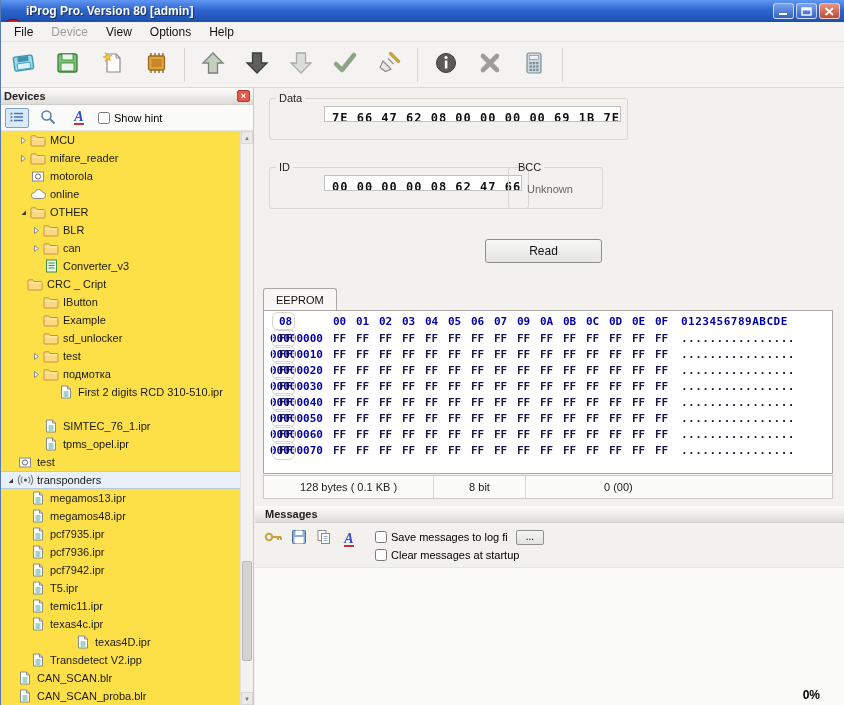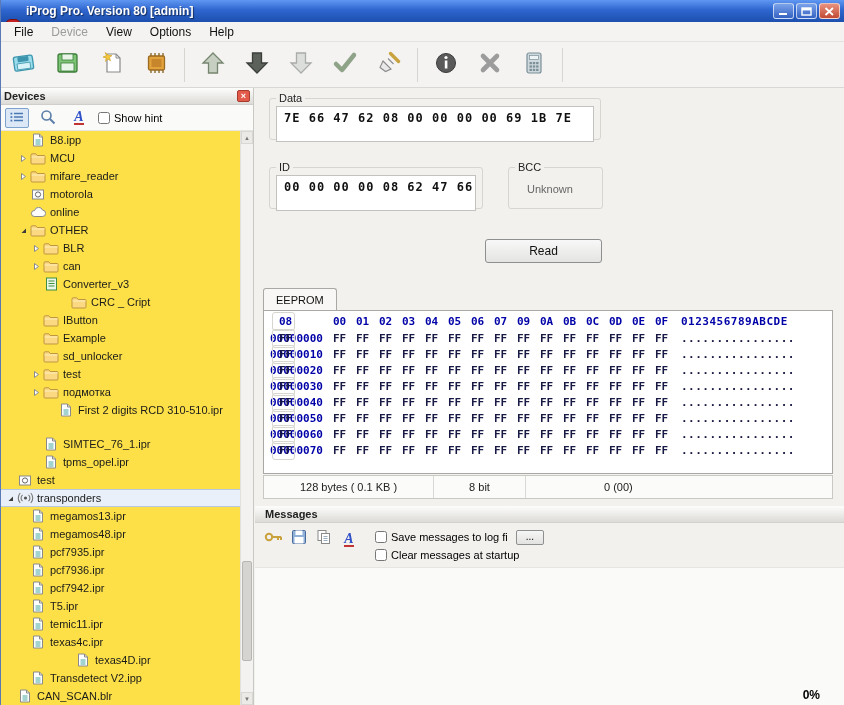--- a/index.html
+++ b/index.html
@@ -65,23 +65,23 @@
   .sb-arrow { height: 13px; display: flex; align-items: center; justify-content: center;
     font-size: 6px; color: #777; background: #eceae7; border: 1px solid #d8d7d3; }
   .sb-arrow.down { position: absolute; bottom: 0; left: 0; right: 0; }
   .sb-thumb { position: absolute; left: 1px; right: 1px; top: 430px; height: 100px;
     background: #d6d4d0; border: 1px solid #b8b6b2; border-radius: 2px; }
 
   
   .main { position: absolute; left: 254px; top: 88px; right: 0; bottom: 0; background: #f2f1ee; }
   .grp { position: absolute; border: 1px solid #d7d5cf; border-radius: 3px; font-size: 11px; padding: 2px 6px; }
   .grp legend { font-size: 11px; color: #222; padding: 0 3px; }
-  .hex-input { background: #fff; border: 1px solid #c3c2be; height: 36px; line-height: 22px;
+  .hex-input { background: #fff; border: 1px solid #c3c2be; height: 16px; line-height: 22px;
     font-family: "DejaVu Sans Mono", monospace; font-weight: bold; font-size: 12px;
-    letter-spacing: 1px; color: #111; padding-left: 7px; white-space: nowrap; overflow: hidden; }
+    letter-spacing: 1px; color: #111; padding-left: 7px; white-space: nowrap; overflow: hidden; margin-left: 48px; }
   .grp-data { left: 14px; top: 4px; width: 332px; height: 48px; }
   .grp-id   { left: 14px; top: 73px; width: 214px; height: 48px; }
   .grp-bcc  { left: 253px; top: 73px; width: 95px; height: 48px; }
   .bcc-value { color: #666; font-size: 11px; padding: 8px 0 0 12px; }
   .read-btn { position: absolute; left: 230px; top: 151px; width: 117px; height: 24px;
     font-size: 12px; color: #111; border: 1px solid #8e8f8f; border-radius: 3px;
     background: linear-gradient(180deg,#f8f8f8,#e4e4e2); font-family: "Liberation Sans", sans-serif; }
 
   .tab-strip { position: absolute; left: 8px; top: 199px; height: 24px; }
   .tab { display: inline-block; padding: 5px 12px 4px 12px; background: #f8f7f5;
@@ -89,21 +89,21 @@
     font-size: 11px; color: #111; position: relative; top: 1px; }
 
   .hex-wrap { position: absolute; left: 8px; top: 222px; width: 570px; height: 164px;
     background: #fff; border: 1px solid #a9a8a4; padding-top: 2px; overflow: hidden;
     font-family: "DejaVu Sans Mono", monospace; font-size: 11px; font-weight: bold; }
   .hex-row, .hex-header { height: 16px; display: flex; align-items: center; white-space: nowrap; }
   .hex-header { height: 17px; color: #0000a8; }
   .hex-addr { width: 64px; min-width: 64px; padding-left: 6px; color: #0000a8; }
   .hex-byte { width: 23px; min-width: 23px; text-align: center; color: #191945; }
   .hex-header .hex-byte { color: #0000a8; }
-  .hex-byte.grp { margin-left: 8px; }
+  .hex-byte.grp { margin-left: 8px; border-radius: 6px; }
   .hex-ascii { margin-left: 8px; letter-spacing: .5px; color: #191945; }
   .hex-header .hex-ascii { color: #0000a8; }
 
   .hex-status { position: absolute; left: 8px; top: 387px; width: 570px; height: 24px;
     background: #fbfbfa; border: 1px solid #c9c8c4; display: flex; align-items: stretch; font-size: 11px; color: #222; }
   .st-cell { display: flex; align-items: center; justify-content: center; }
   .st-size { width: 170px; border-right: 1px solid #d9d8d4; }
   .st-bits { width: 92px; border-right: 1px solid #d9d8d4; }
   .st-value { flex: 1; justify-content: flex-start; padding-left: 78px; }
 
@@ -273,31 +273,20 @@
       <div class="dt-btn">
           <span class="font-a">A</span>
         </div>
       <label class="chk">
         <input type="checkbox" style="">
         <span>Show hint</span>
       </label>
     </div>
     <div class="tree">
         <div class="tree-row" style="padding-left: 16px;">
-          <span class="expander"></span>
-          <span class="tree-icon">
-            <svg width="12" height="14" viewBox="0 0 12 14">
-              <path d="M1.5 1 h6 l3 3 v9 h-9z" fill="#fff" stroke="#8a8a8a"></path>
-              <path d="M7.5 1 v3 h3" fill="none" stroke="#8a8a8a"></path>
-              <path d="M3.5 7 h5 M3.5 9 h5 M3.5 11 h5" stroke="#49a89e"></path>
-            </svg>
-          </span>
-          <span class="tree-label">B8.ipp</span>
-        </div>
-        <div class="tree-row" style="padding-left: 16px;">
           <span class="expander">
             <svg width="9" height="9" viewBox="0 0 9 9">
               <path d="M2.5 1.5 L6.5 4.5 L2.5 7.5 Z" fill="#fff" stroke="#8a8a8a"></path>
             </svg>
           </span>
           <span class="tree-icon">
             <svg width="16" height="13" viewBox="0 0 16 13">
               <path d="M1 3.2 V11 q0 1 1 1 h12 q1 0 1 -1 V4.5 q0 -1 -1 -1 H7.2 L5.8 1.8 H2 q-1 0 -1 1.4 z" fill="#fbd983" stroke="#c09540"></path>
               <path d="M1.6 5 h13" stroke="#fdeebb" fill="none"></path>
             </svg>
@@ -382,21 +371,21 @@
         <div class="tree-row" style="padding-left: 29px;">
           <span class="expander"></span>
           <span class="tree-icon">
             <svg width="13" height="14" viewBox="0 0 13 14">
               <rect x="1.5" y="1" width="10" height="12" fill="#eaf6ea" stroke="#3f8f3f"></rect>
               <path d="M3.5 4 h6 M3.5 6.5 h6 M3.5 9 h6" stroke="#3f8f3f"></path>
             </svg>
           </span>
           <span class="tree-label">Converter_v3</span>
         </div>
-        <div class="tree-row" style="padding-left: 29px; margin-left: 28px;">
+        <div class="tree-row" style="padding-left: 13px;">
           <span class="expander"></span>
           <span class="tree-icon">
             <svg width="16" height="13" viewBox="0 0 16 13">
               <path d="M1 3.2 V11 q0 1 1 1 h12 q1 0 1 -1 V4.5 q0 -1 -1 -1 H7.2 L5.8 1.8 H2 q-1 0 -1 1.4 z" fill="#fbd983" stroke="#c09540"></path>
               <path d="M1.6 5 h13" stroke="#fdeebb" fill="none"></path>
             </svg>
           </span>
           <span class="tree-label">CRC _ Cript</span>
         </div>
         <div class="tree-row" style="padding-left: 29px;">

